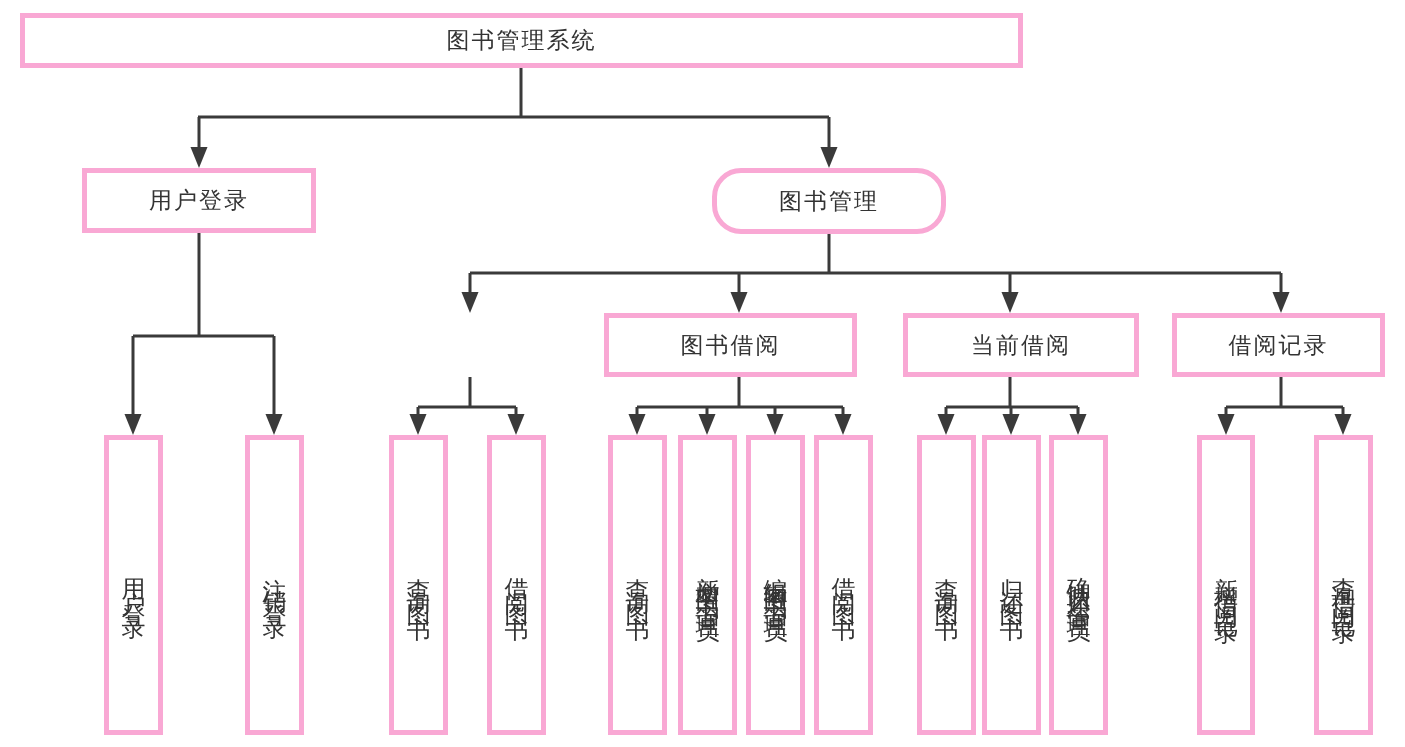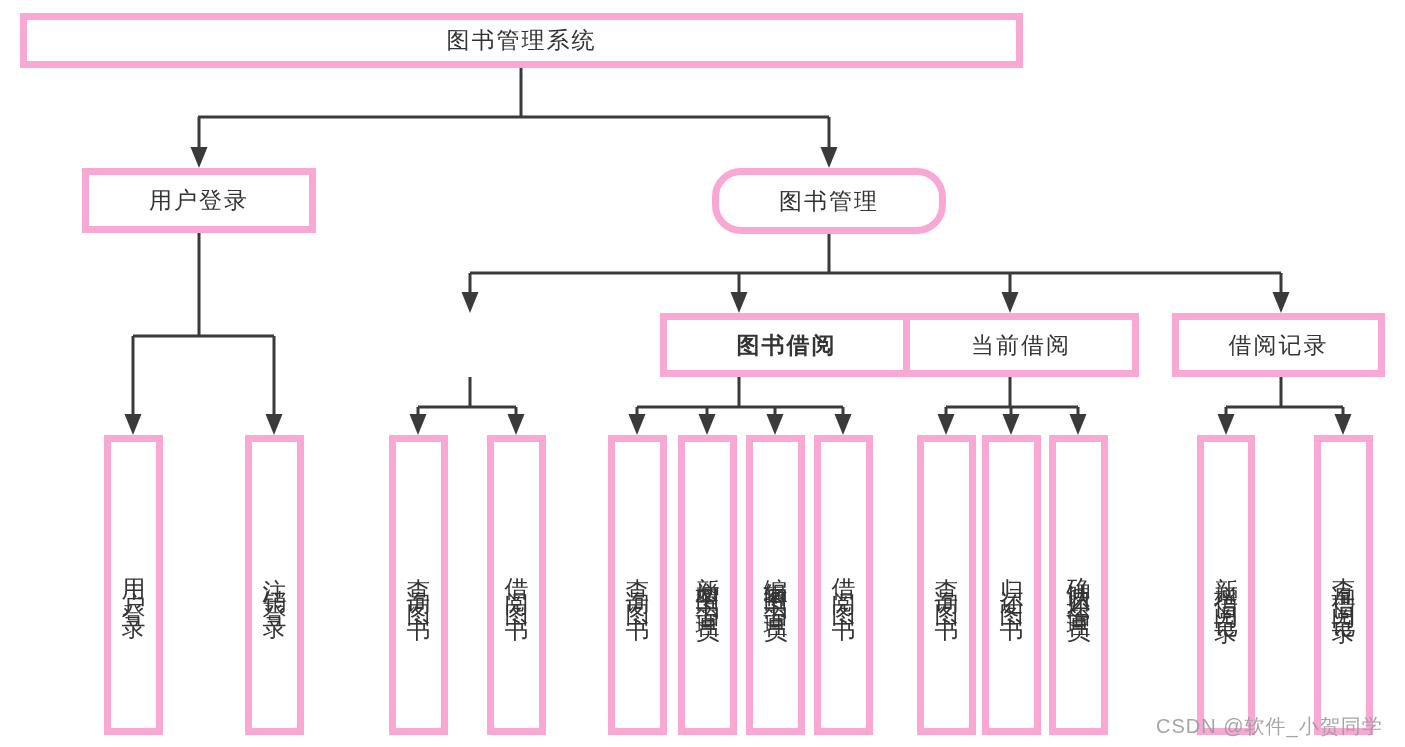--- a/index.html
+++ b/index.html
@@ -1,21 +1,21 @@
 <!DOCTYPE html>
 <html><head>
 <meta charset="utf-8">
 <style>
   html,body{margin:0;padding:0;background:#ffffff;}
   body{font-family:"Liberation Sans","DejaVu Sans",sans-serif;}
   #canvas{position:relative;width:1405px;height:747px;background:#fff;overflow:hidden;}
   #connectors{position:absolute;left:0;top:0;width:1405px;height:747px;}
   .box{
     position:absolute;box-sizing:border-box;background:#fff;
-    border:7px solid #f9a8d4;color:#333;
+    border:5px solid #f9a8d4;color:#333;
     display:flex;align-items:center;justify-content:center;
   }
   .hbox{font-size:23px;letter-spacing:2px;}
   .vbox{
     writing-mode:vertical-rl;text-orientation:mixed;
     font-size:24px;letter-spacing:13px;
   }
   .vbox.sp6{letter-spacing:9px;}
   .vbox.sp9{letter-spacing:6px;}
   #watermark{
@@ -66,21 +66,21 @@
       <polygon points="1217.5,414 1234.5,414 1226,435"></polygon>
       <polygon points="1334.5,414 1351.5,414 1343,435"></polygon>
     </g>
   </svg>
 
   <div class="box hbox" style="left:20px;top:13px;width:1003px;height:55px;">图书管理系统</div>
 
   <div class="box hbox" style="left:82px;top:168px;width:234px;height:65px;">用户登录</div>
   <div class="box hbox" style="left:712px;top:168px;width:234px;height:66px;border-radius:29px;">图书管理</div>
 
-  <div class="box hbox" style="left:660px;top:313px;width:253px;height:64px;font-weight:bold;">图书借阅</div>
+  <div class="box hbox" style="left:604px;top:313px;width:253px;height:64px;">图书借阅</div>
   <div class="box hbox" style="left:903px;top:313px;width:236px;height:64px;">当前借阅</div>
   <div class="box hbox" style="left:1172px;top:313px;width:213px;height:64px;">借阅记录</div>
 
   <div class="box vbox" style="left:104px;top:435px;width:59px;height:300px;">用户登录</div>
   <div class="box vbox" style="left:245px;top:435px;width:59px;height:300px;">注销登录</div>
 
   <div class="box vbox" style="left:389px;top:435px;width:59px;height:300px;">查询图书</div>
   <div class="box vbox" style="left:487px;top:435px;width:59px;height:300px;">借阅图书</div>
 
   <div class="box vbox" style="left:608px;top:435px;width:59px;height:300px;">查询图书</div>
@@ -88,15 +88,14 @@
   <div class="box vbox sp9" style="left:746px;top:435px;width:59px;height:300px;">编辑图书（管理员）</div>
   <div class="box vbox" style="left:814px;top:435px;width:59px;height:300px;">借阅图书</div>
 
   <div class="box vbox" style="left:917px;top:435px;width:59px;height:300px;">查询图书</div>
   <div class="box vbox" style="left:982px;top:435px;width:59px;height:300px;">归还图书</div>
   <div class="box vbox sp9" style="left:1049px;top:435px;width:59px;height:300px;">确认归还（管理员）</div>
 
   <div class="box vbox sp6" style="left:1197px;top:435px;width:58px;height:300px;">新增借阅记录</div>
   <div class="box vbox sp6" style="left:1314px;top:435px;width:59px;height:300px;">查询借阅记录</div>
 
-  <div id="watermark">CSDN @软件_小贺同学</div>
 
 </div>
 
 </body></html>

